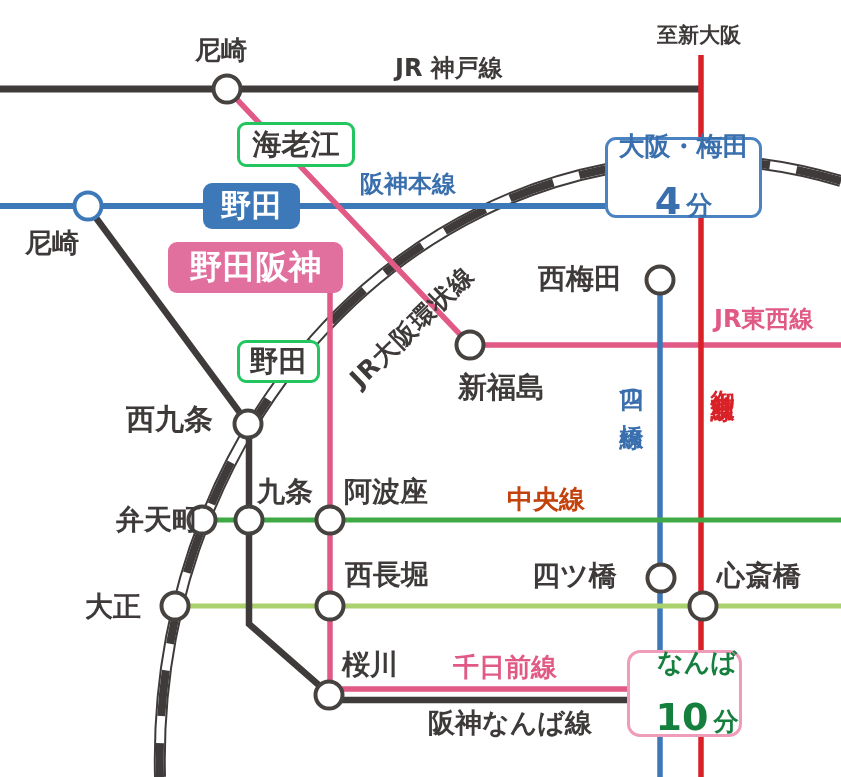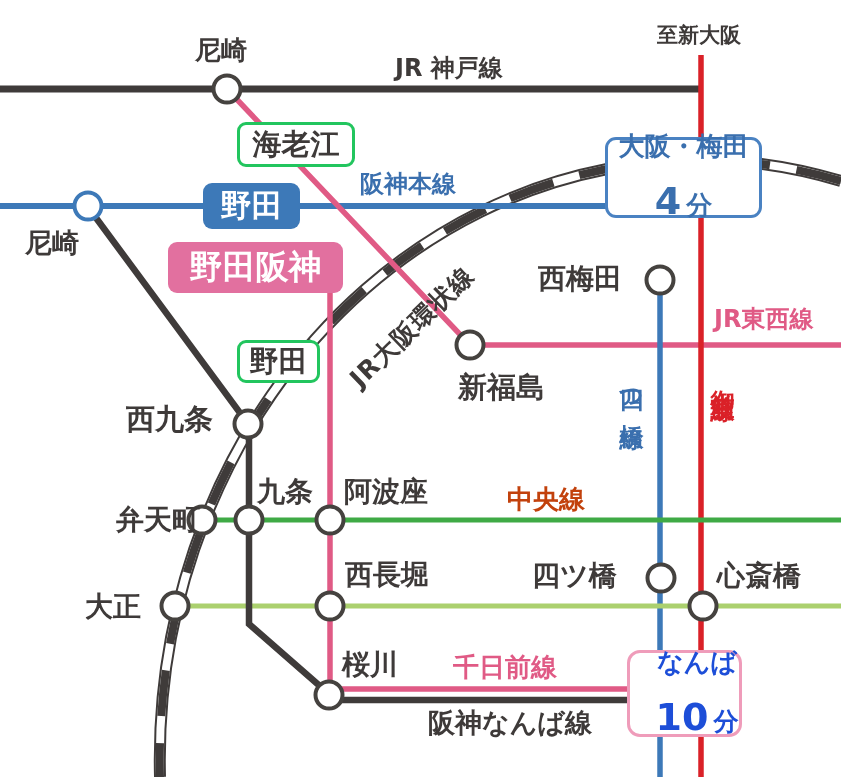--- a/index.html
+++ b/index.html
@@ -14,21 +14,21 @@
   .lbl.lgreen{color:#abd06e;}
   .vert{writing-mode:vertical-rl;text-orientation:upright;letter-spacing:3px;}
   .box{position:absolute;display:flex;align-items:center;justify-content:center;
        background:#fff;border-radius:9px;font-weight:700;color:#3e3a39;box-sizing:border-box;}
   .box.dark-border{border:3px solid #22c55e;}
   .fillbox{position:absolute;display:flex;align-items:center;justify-content:center;
        border-radius:9px;font-weight:700;color:#ffffff;box-sizing:border-box;}
   .timebox{position:absolute;display:flex;flex-direction:column;align-items:center;justify-content:center;
        background:#fff;box-sizing:border-box;font-weight:700;line-height:1.05;gap:21px;}
   .umeda{border:3.5px solid #4a82c2;border-radius:11px;color:#3a6fae;}
-  .namba{border:3.5px solid #ef9cba;border-radius:13px;color:#1d4ed8;padding-left:25px;}
+  .namba{border:3.5px solid #ef9cba;border-radius:13px;color:#15803d;padding-left:25px;}
   .time-row{display:flex;align-items:baseline;gap:5px;}
 </style>
 </head>
 <body>
 
 <div class="map">
 
   <svg width="841" height="777" viewBox="0 0 841 777">
 
     <g>

